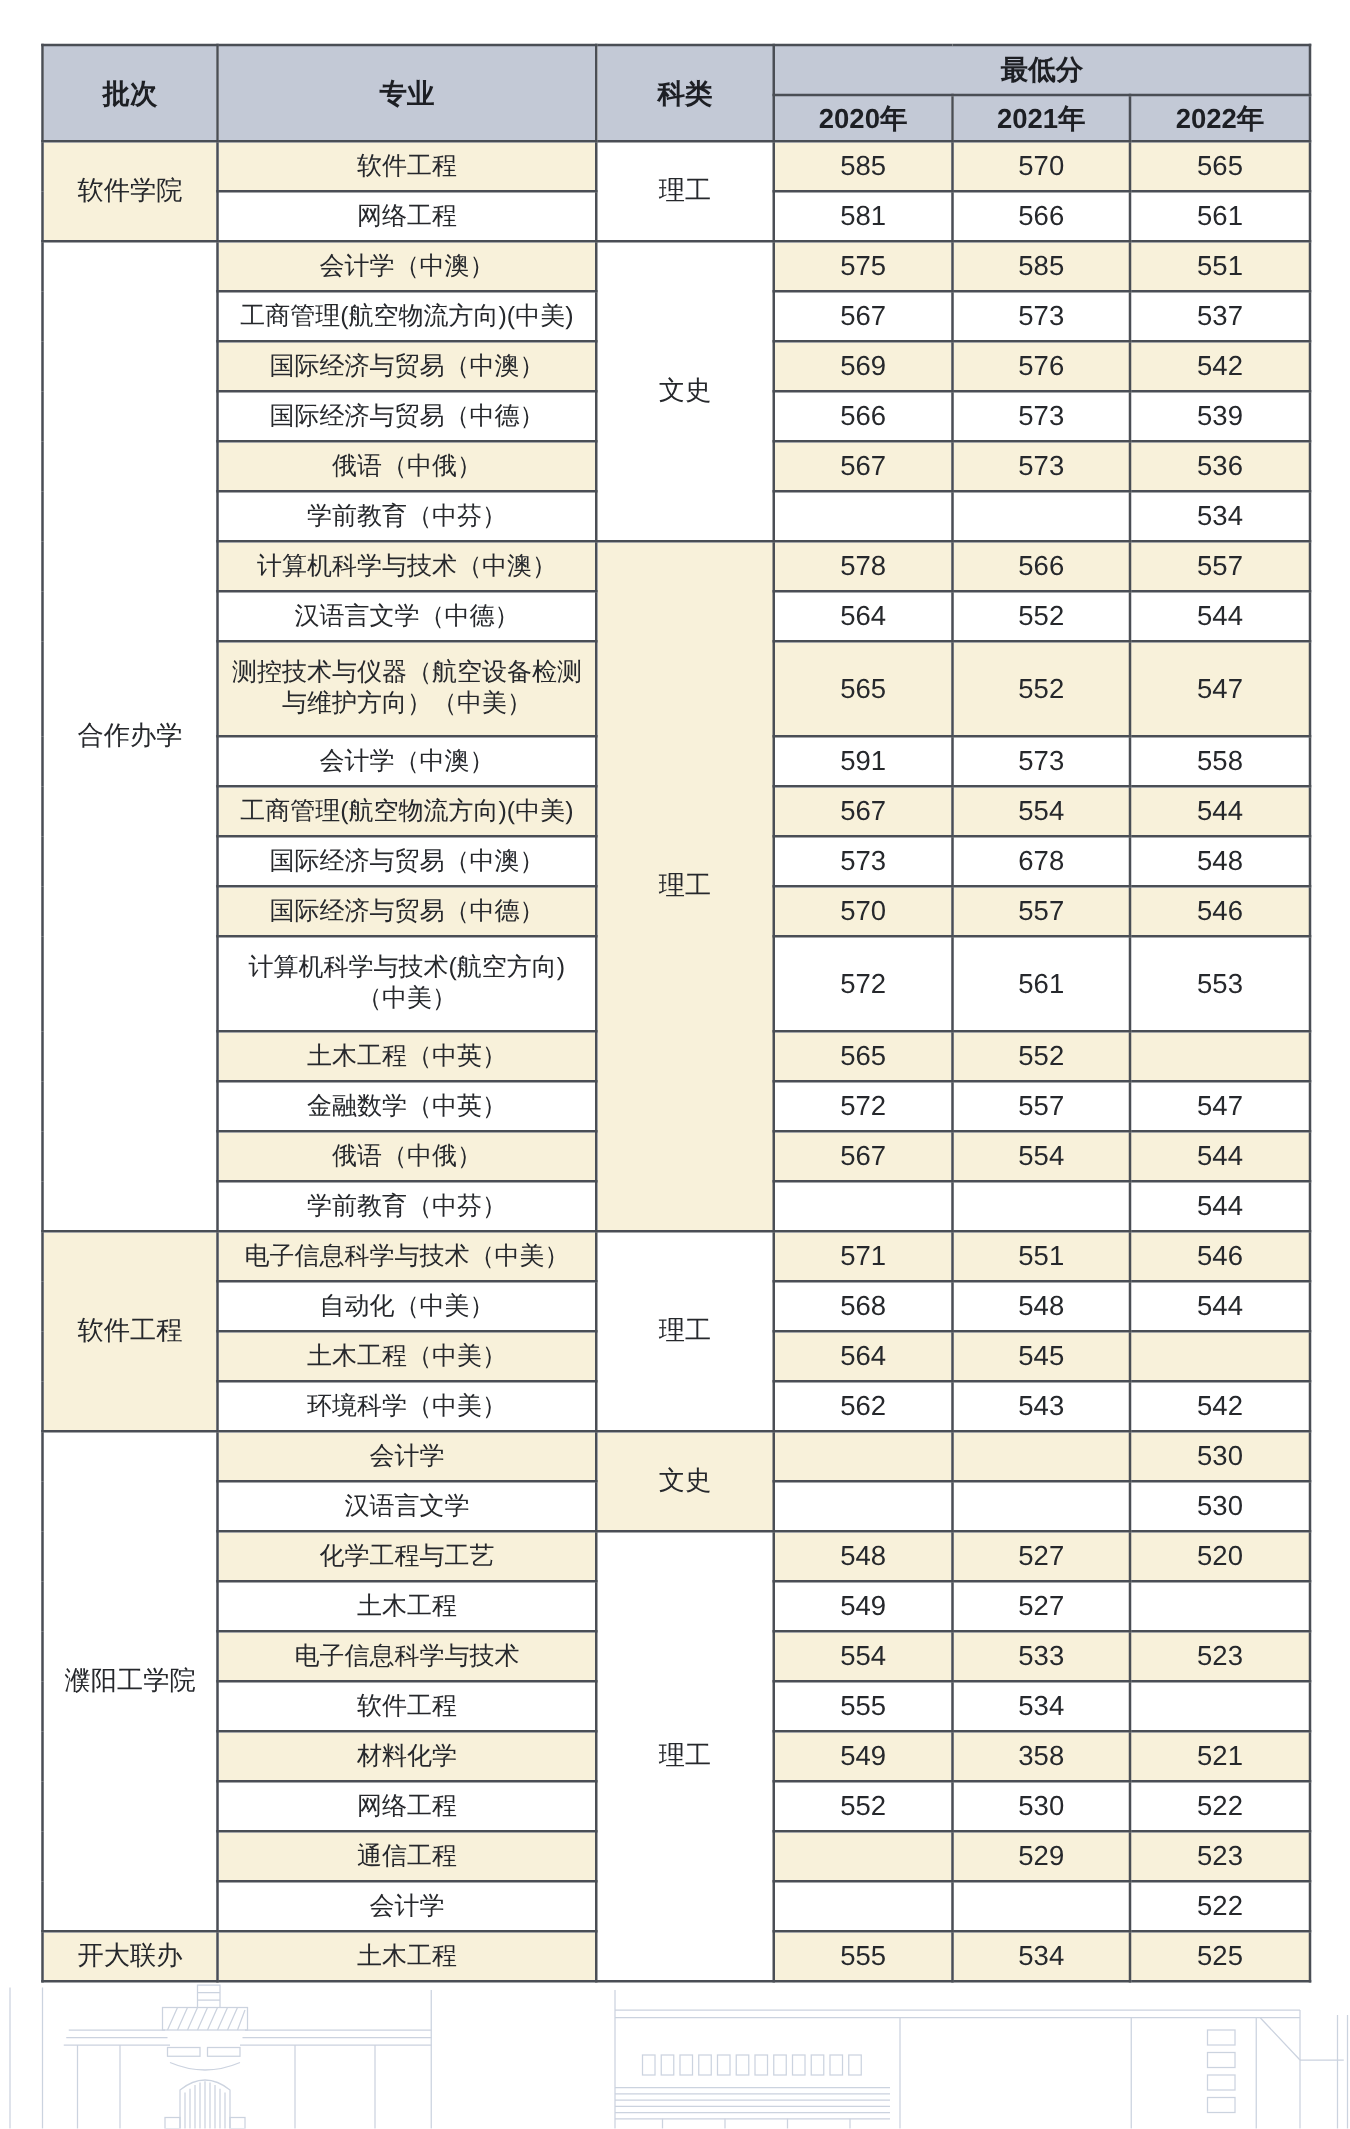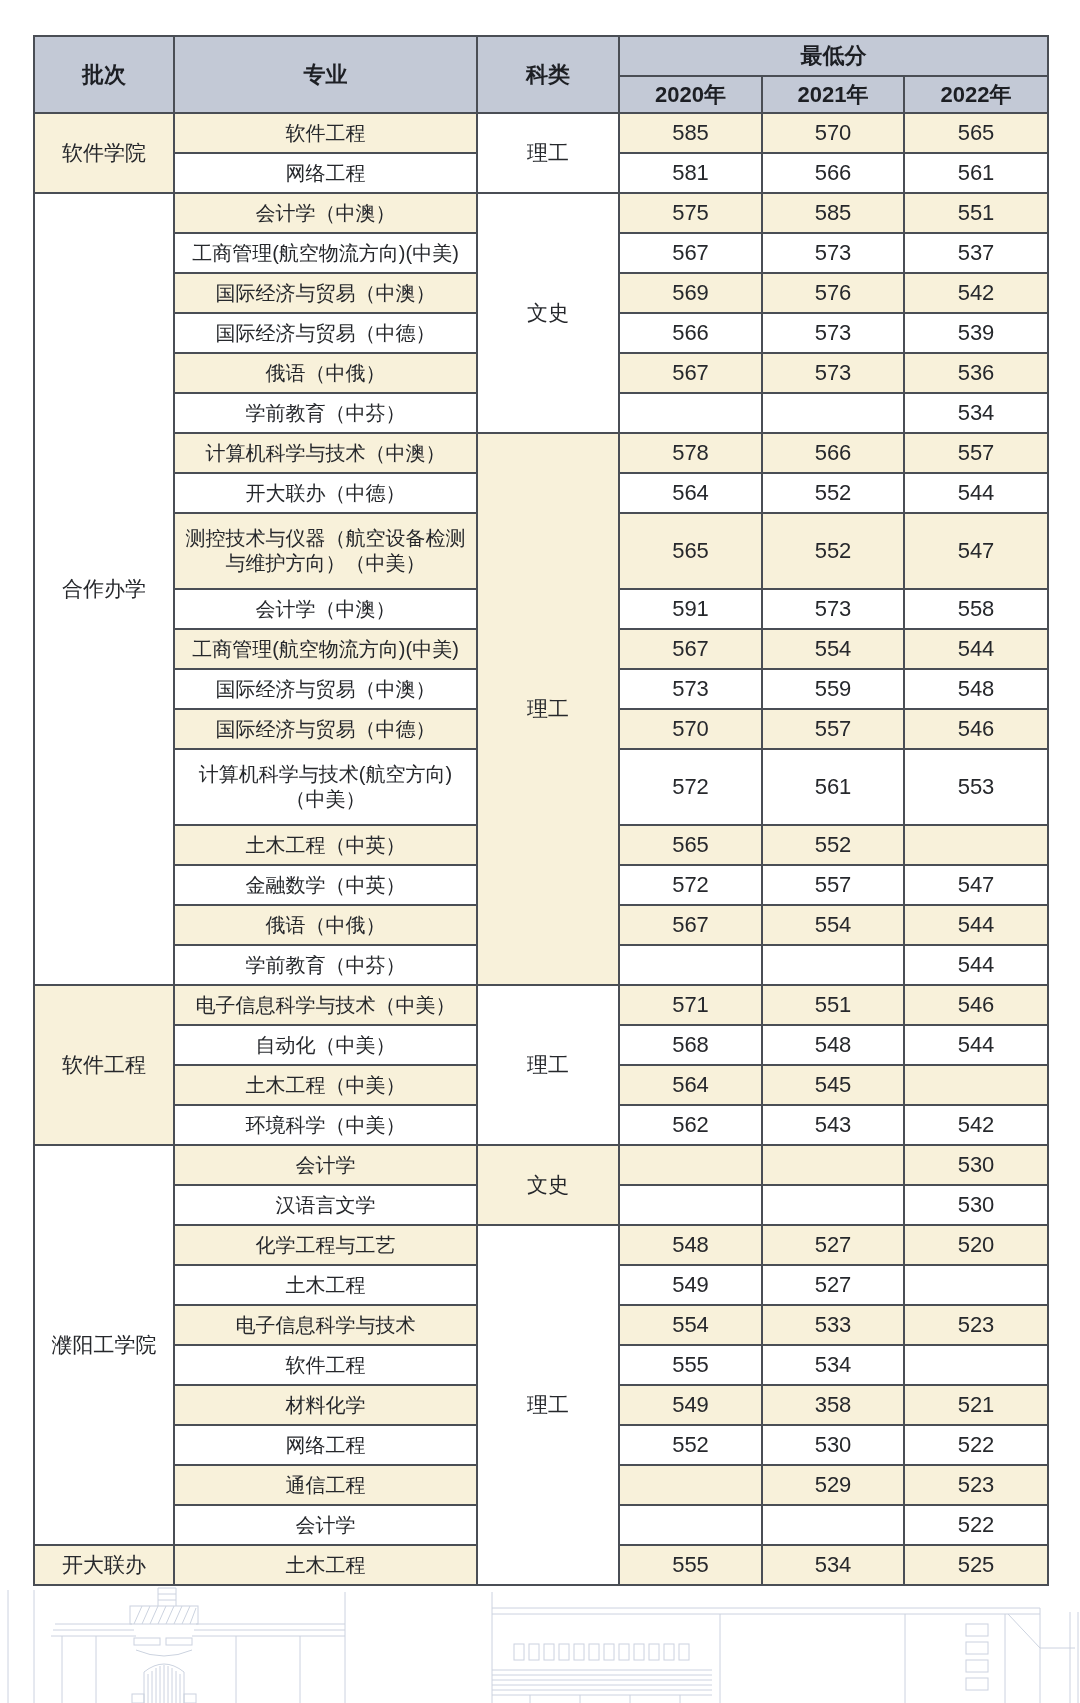--- a/index.html
+++ b/index.html
@@ -118,21 +118,21 @@
         <td class="score bg-white">534</td>
       </tr>
       <tr style="height: 40px;">
         <td class="major bg-cream">计算机科学与技术（中澳）</td>
         <td class="subject bg-cream" rowspan="12">理工</td>
         <td class="score bg-cream">578</td>
         <td class="score bg-cream">566</td>
         <td class="score bg-cream">557</td>
       </tr>
       <tr style="height: 40px;">
-        <td class="major bg-white">开大联办（中德）</td>
+        <td class="major bg-white">汉语言文学（中德）</td>
         <td class="score bg-white">564</td>
         <td class="score bg-white">552</td>
         <td class="score bg-white">544</td>
       </tr>
       <tr style="height: 76px;">
         <td class="major bg-cream">测控技术与仪器（航空设备检测与维护方向）（中美）</td>
         <td class="score bg-cream">565</td>
         <td class="score bg-cream">552</td>
         <td class="score bg-cream">547</td>
       </tr>
@@ -144,21 +144,21 @@
       </tr>
       <tr style="height: 40px;">
         <td class="major bg-cream">工商管理(航空物流方向)(中美)</td>
         <td class="score bg-cream">567</td>
         <td class="score bg-cream">554</td>
         <td class="score bg-cream">544</td>
       </tr>
       <tr style="height: 40px;">
         <td class="major bg-white">国际经济与贸易（中澳）</td>
         <td class="score bg-white">573</td>
-        <td class="score bg-white">559</td>
+        <td class="score bg-white">678</td>
         <td class="score bg-white">548</td>
       </tr>
       <tr style="height: 40px;">
         <td class="major bg-cream">国际经济与贸易（中德）</td>
         <td class="score bg-cream">570</td>
         <td class="score bg-cream">557</td>
         <td class="score bg-cream">546</td>
       </tr>
       <tr style="height: 76px;">
         <td class="major bg-white">计算机科学与技术(航空方向)（中美）</td>

